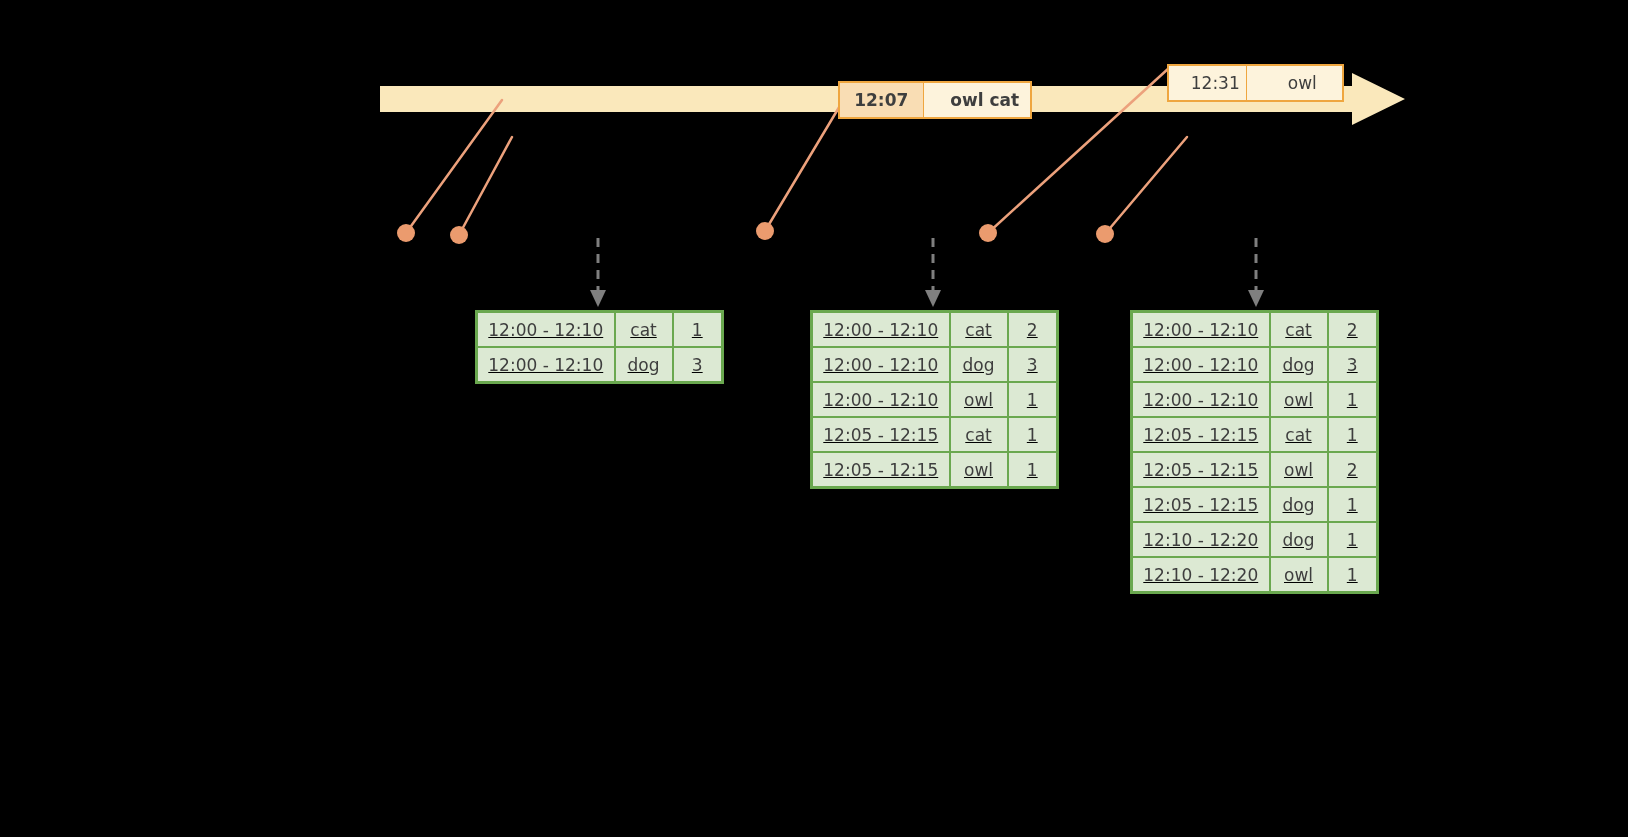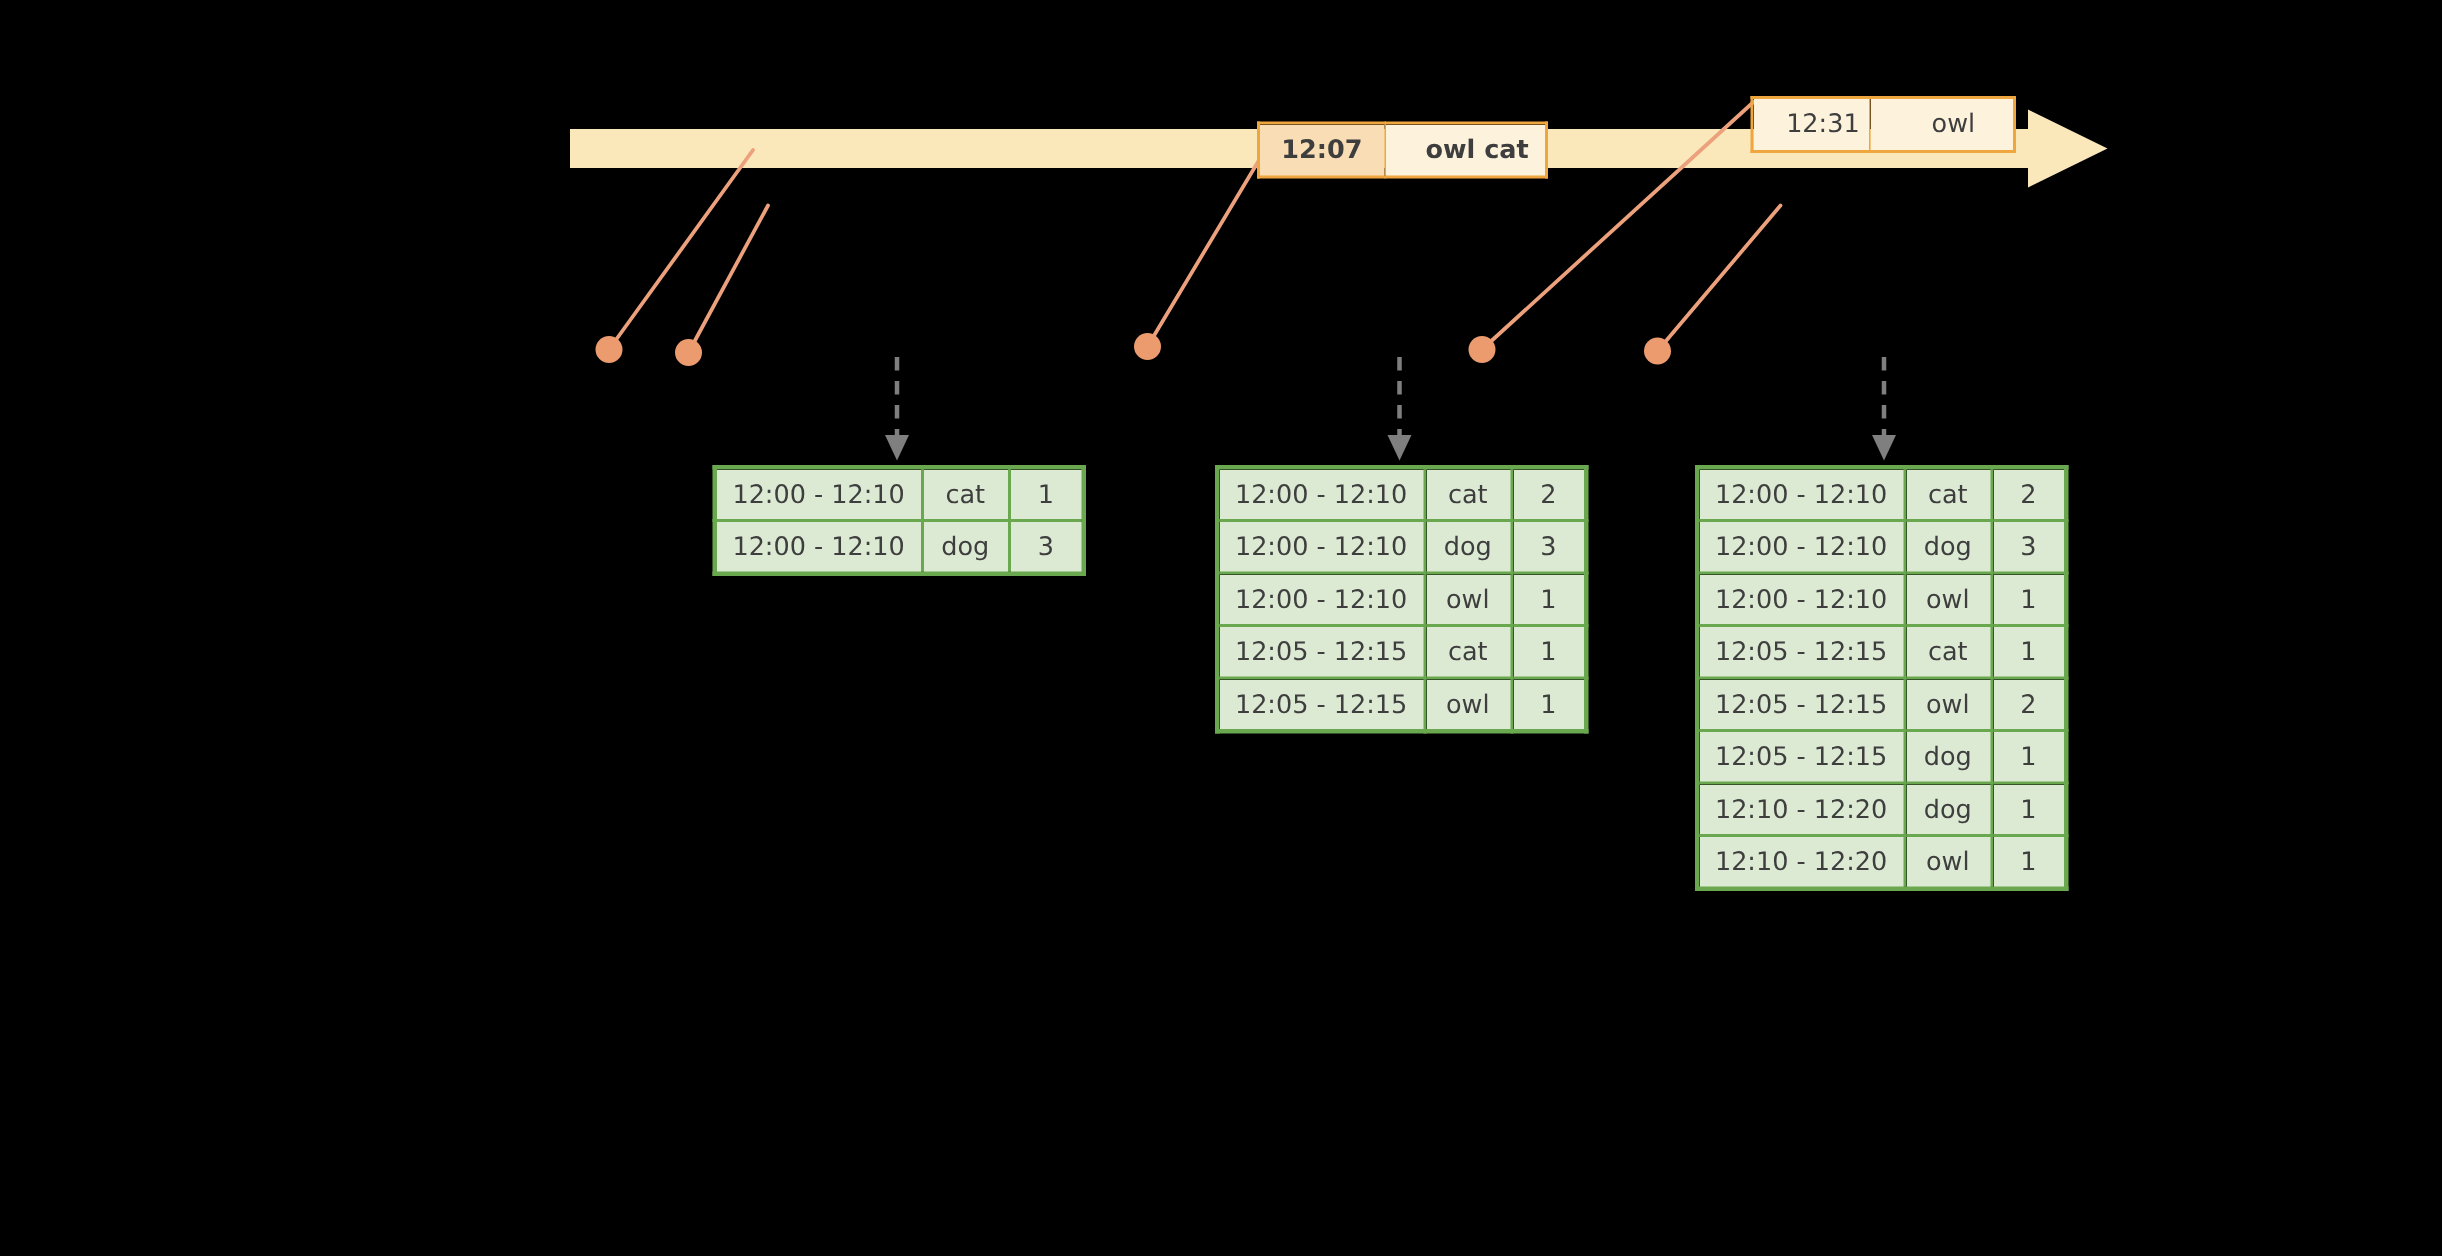--- a/index.html
+++ b/index.html
@@ -24,21 +24,21 @@
   table{position:absolute;border-collapse:collapse;table-layout:fixed;}
   td{
     padding:0 4px;text-align:center;vertical-align:middle;
     color:var(--table_text,#3E3E3E);font-size:17px;white-space:nowrap;
     overflow:hidden;
   }
   .event-table{border:2px solid var(--event_border,#EFA63F);}
   .event-table td{border:1px solid var(--event_border,#EFA63F);height:34px;}
   .event-table td.cell-dark{background:var(--event_cell_dark,#F9DDB4);}
   .event-table td.cell-light{background:var(--event_cell_light,#FDF3DC);padding-left:20px;}
-  .result-table{border:3px solid var(--result_border,#6AA84F);}
+  .result-table{border:3px solid var(--result_border,#6AA84F);text-decoration:underline;}
   .result-table td{
     border:2px solid var(--result_border,#6AA84F);
     background:var(--result_cell,#DCE9D3);
     height:33px;
   }
 </style>
 </head>
 <body>
 
 <svg class="layer" width="1628" height="837" viewBox="0 0 1628 837">

